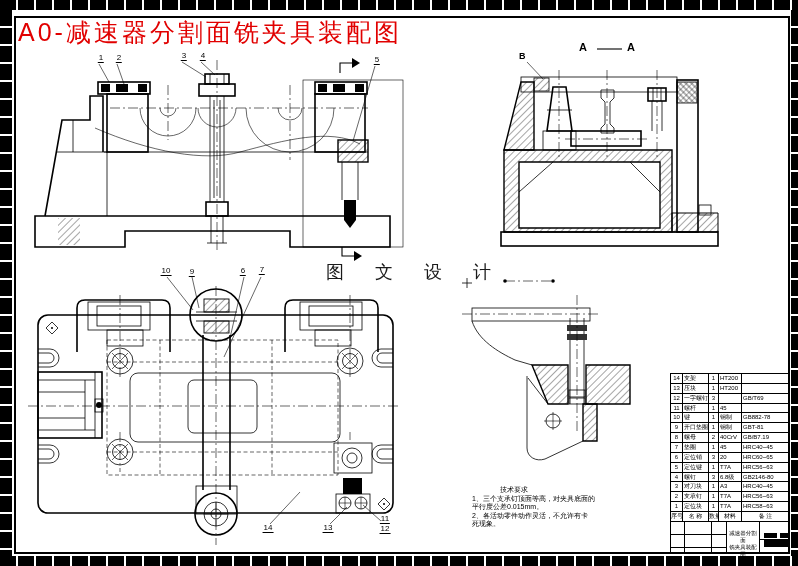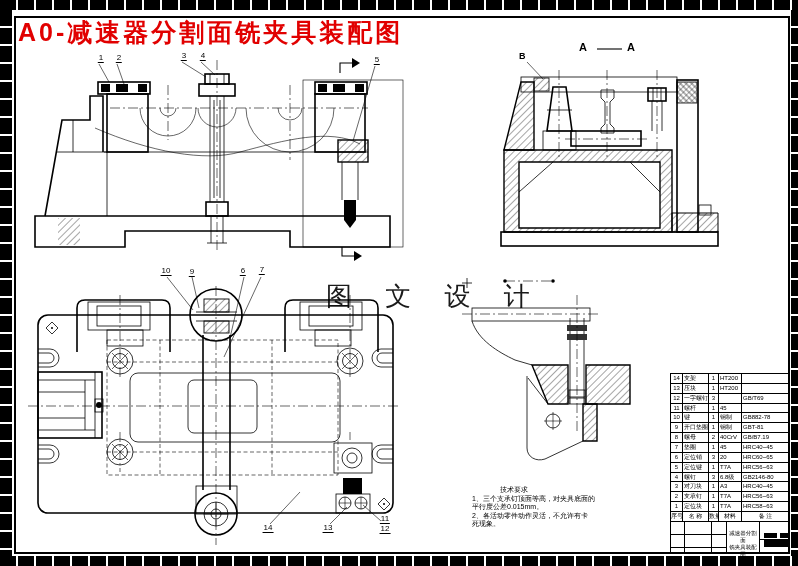--- a/index.html
+++ b/index.html
@@ -10,24 +10,24 @@
   .band.top{left:0;top:0;width:798px;height:10px;
     background-image:repeating-linear-gradient(90deg,transparent 0 16px,#fff 16px 18px);}
   .band.bottom{left:0;bottom:0;width:798px;height:10px;
     background-image:repeating-linear-gradient(90deg,transparent 0 16px,#fff 16px 18px);}
   .band.left{left:0;top:0;width:12px;height:566px;
     background-image:repeating-linear-gradient(0deg,transparent 0 16px,#fff 16px 18px);}
   .band.right{right:0;top:0;width:7px;height:566px;
     background-image:repeating-linear-gradient(0deg,transparent 0 16px,#fff 16px 18px);}
   .frame{position:absolute;left:14px;top:16px;width:776px;height:538px;border:2px solid #000;box-sizing:border-box;}
 
-  .main-title{position:absolute;left:18px;top:16px;font-size:25px;font-weight:bold;
+  .main-title{position:absolute;left:18px;top:16px;font-size:25px;font-weight:normal;
     letter-spacing:3px;white-space:nowrap;}
-  .watermark{position:absolute;left:326px;top:260px;font-size:26px;letter-spacing:13px;
-    color:#1a1a1a;white-space:nowrap;margin-top:19px;}
+  .watermark{position:absolute;left:326px;top:260px;font-size:18px;letter-spacing:13px;
+    color:#1a1a1a;white-space:nowrap;}
 
   svg{position:absolute;left:0;top:0;pointer-events:none;}
   .lw{stroke:#000;stroke-width:1.6;fill:none;}
   .lm{stroke:#000;stroke-width:1.1;fill:none;}
   .lt{stroke:#000;stroke-width:0.8;fill:none;}
   .lp{stroke:#000;stroke-width:0.6;fill:none;}
   .ll{stroke:#000;stroke-width:0.6;fill:none;}
   .lc{stroke:#000;stroke-width:0.6;fill:none;stroke-dasharray:10 3 2 3;}
   .ld{stroke:#000;stroke-width:0.6;fill:none;stroke-dasharray:4 2.5;}
 

